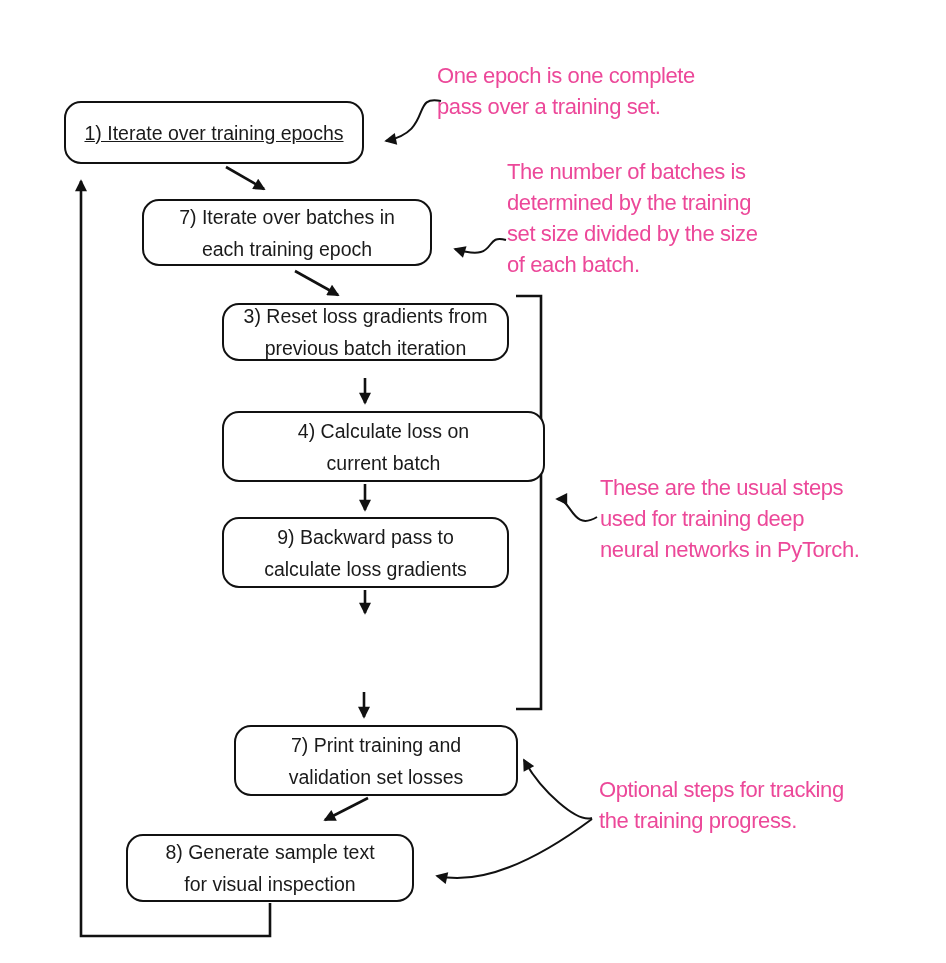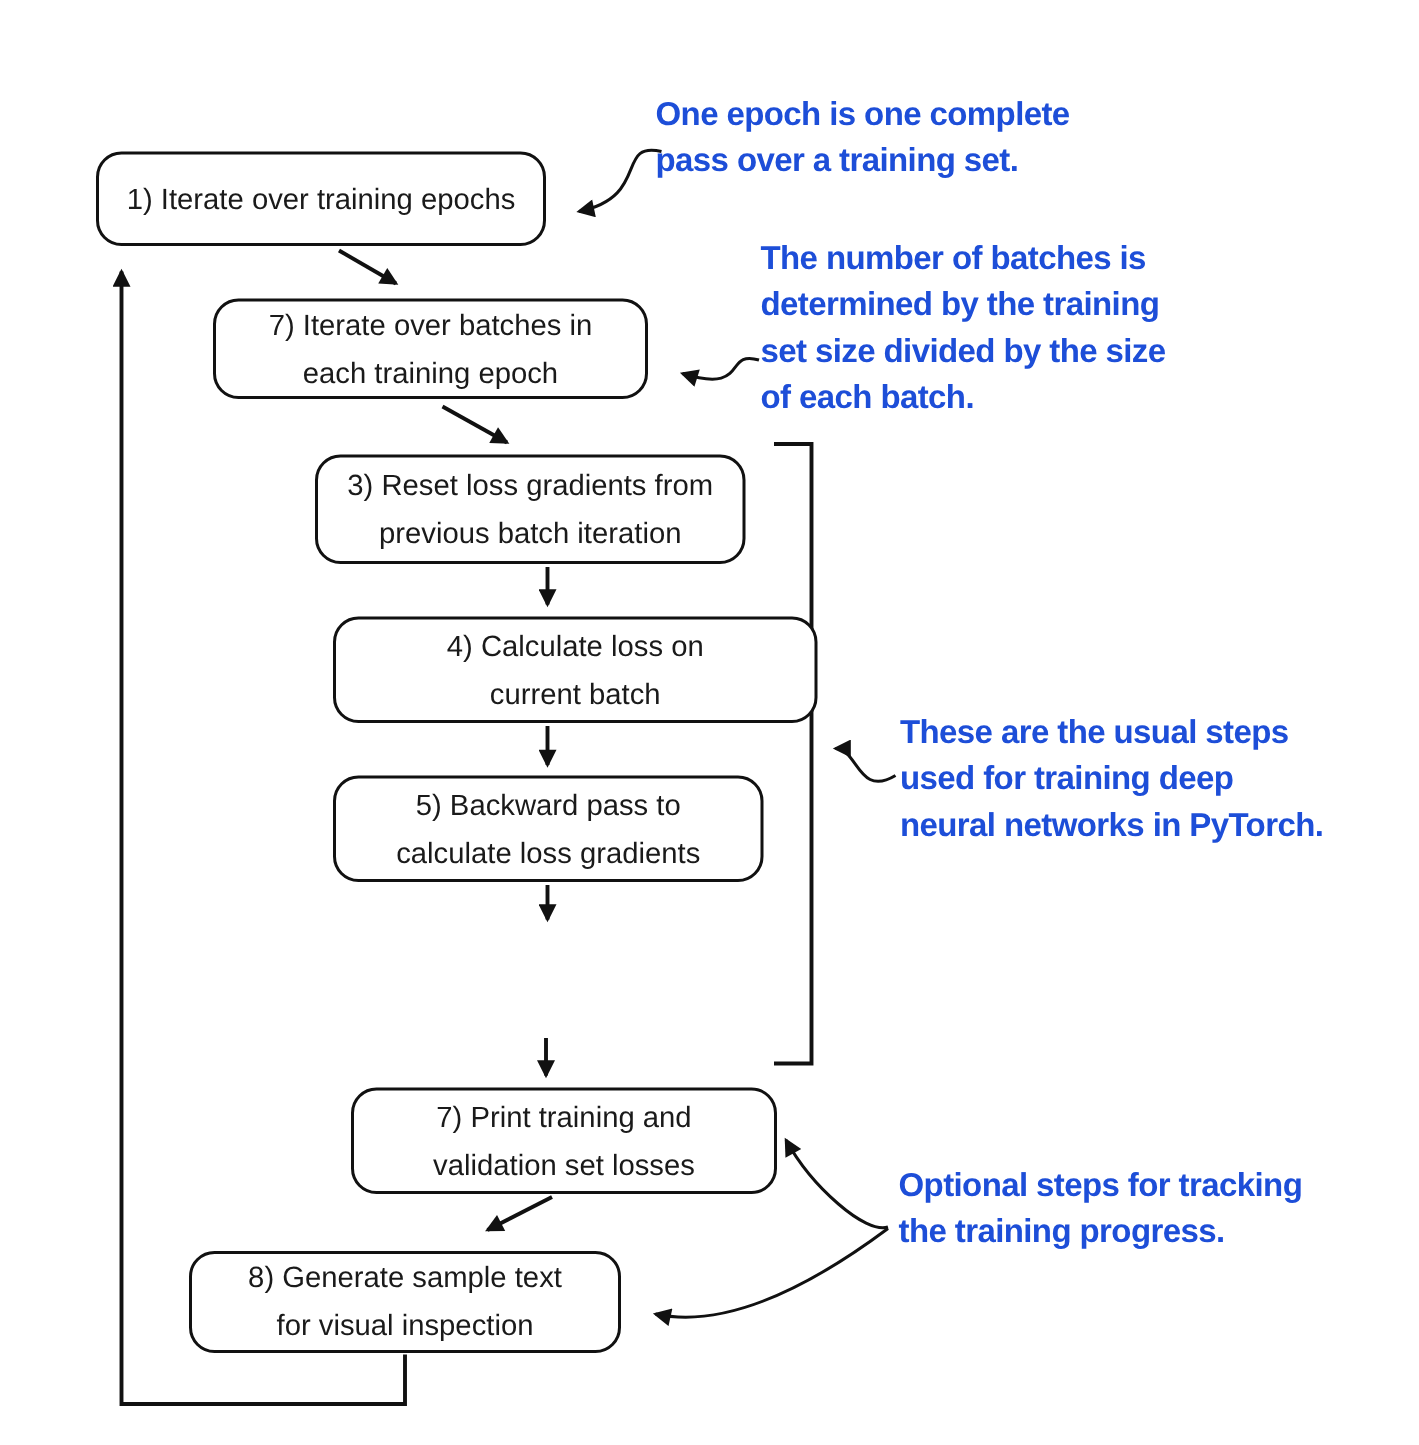--- a/index.html
+++ b/index.html
@@ -35,25 +35,25 @@
     font-size: 19.5px;
     line-height: 32px;
     color: #1a1a1a;
   }
   .flow-box span {
     white-space: pre-line;
     padding: 0 6px;
   }
   .note {
     position: absolute;
-    font-weight: bold;
+    font-weight: normal;
     font-size: 22px;
     line-height: 31px;
     letter-spacing: -0.4px;
-    color: #1d4ed8;
+    color: #ec4899;
     white-space: pre-line;
   }
   svg path, svg polyline {
     fill: none;
     stroke: #111111;
   }
   .thick { stroke-width: 2.6px; }
   .thin  { stroke-width: 2px; }
 </style>
 </head>
@@ -80,41 +80,41 @@
 
     <path class="thick" d="M516,296 L541,296 L541,709 L516,709"></path>
 
     <path class="thin" d="M441,101 C410,94 434,131 386,141" marker-end="url(#ah)"></path>
     <path class="thin" d="M506,240 C482,233 500,263 455,249" marker-end="url(#ah)"></path>
     <path class="thin" d="M597,517 C572,532 572,499 557,499" marker-end="url(#ah)"></path>
     <path class="thin" d="M592,818 C577,823 541,791 524,760" marker-end="url(#ah)"></path>
     <path class="thin" d="M592,819 C545,854 487,887 437,876" marker-end="url(#ah)"></path>
   </svg>
 
-  <div class="flow-box" style="left:64px; top:101px; width:300px; height:63px;">
+  <div class="flow-box" style="left:64px; top:101px; width:300px; height:63px;text-decoration:underline;">
     <span>1) Iterate over training epochs</span>
   </div>
 
   <div class="flow-box" style="left:142px; top:199px; width:290px; height:67px;">
     <span>7) Iterate over batches in
 each training epoch</span>
   </div>
 
-  <div class="flow-box" style="left:210px; top:303px; width:287px; height:73px;">
+  <div class="flow-box" style="left:222px; top:303px; width:287px; height:58px;">
     <span>3) Reset loss gradients from
 previous batch iteration</span>
   </div>
 
   <div class="flow-box" style="left:222px; top:411px; width:323px; height:71px;">
     <span>4) Calculate loss on
 current batch</span>
   </div>
 
   <div class="flow-box" style="left:222px; top:517px; width:287px; height:71px;">
-    <span>5) Backward pass to
+    <span>9) Backward pass to
 calculate loss gradients</span>
   </div>
 
 
   <div class="flow-box" style="left:220px; top:725px; width:284px; height:71px;margin-left:14px;">
     <span>7) Print training and
 validation set losses</span>
   </div>
 
   <div class="flow-box" style="left:126px; top:834px; width:288px; height:68px;">

